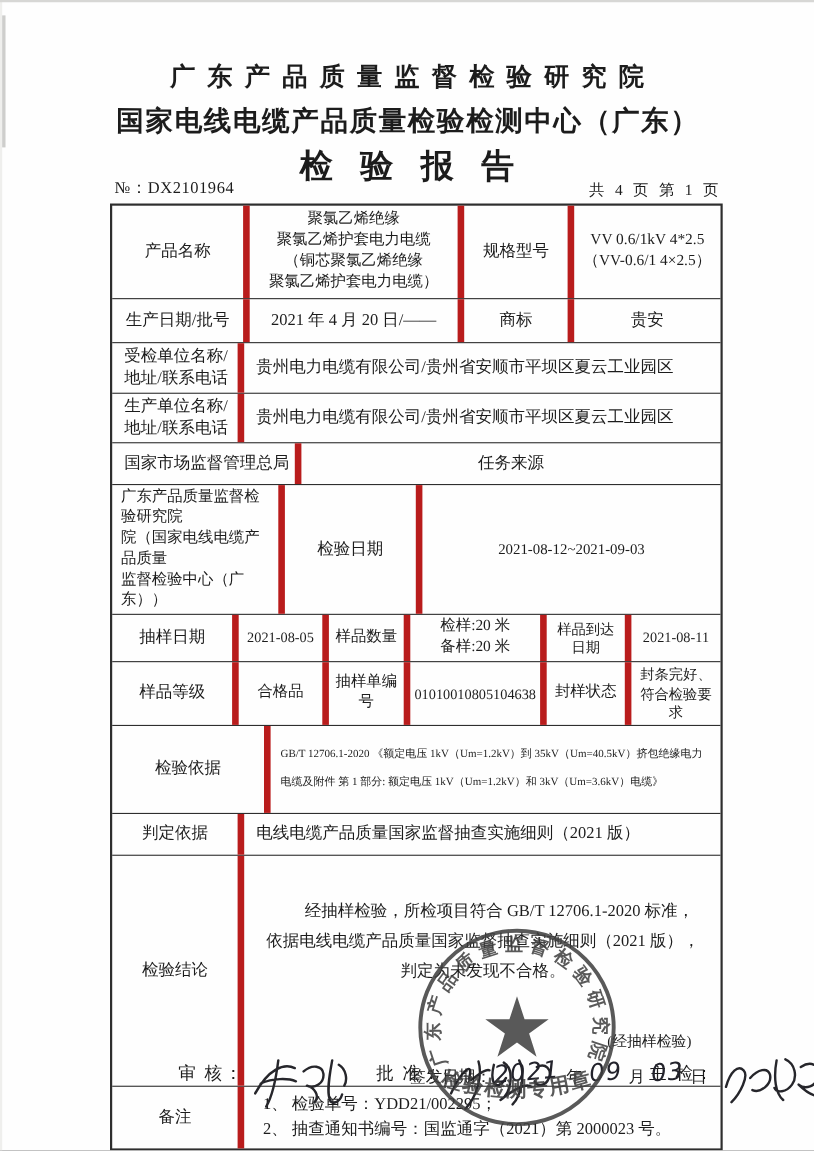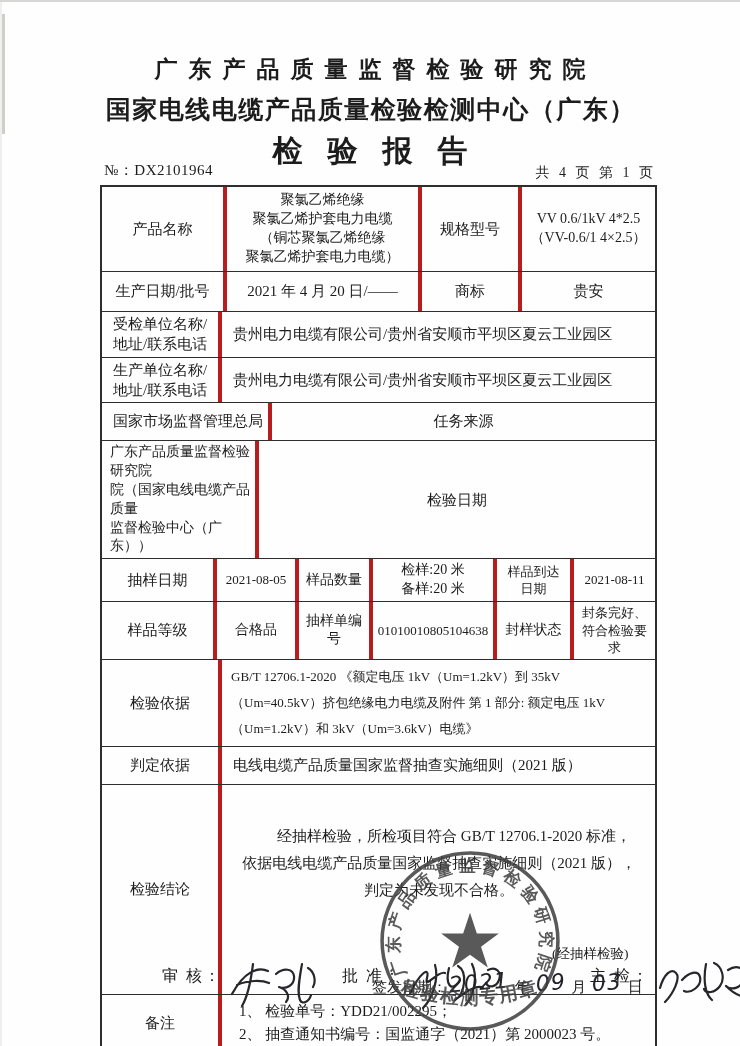--- a/index.html
+++ b/index.html
@@ -17,36 +17,36 @@
   .org2 { position:absolute; top:93px; left:0; width:100%; text-align:center;
           font-size:25px; font-weight:bold; letter-spacing:1.5px; text-indent:1.5px; }
   .title { position:absolute; top:131px; left:0; width:100%; text-align:center;
            font-size:30px; font-weight:bold; letter-spacing:25px; text-indent:25px; }
   .report-no { position:absolute; left:104px; top:161px; font-size:15px; letter-spacing:.5px; }
   .page-info { position:absolute; right:84px; top:164px; font-size:14px; letter-spacing:3px; }
 
   .t { position:absolute; left:100px; top:185px; width:557px; border:2px solid #2e2e2e; background:#fefefe; }
   .row { display:flex; border-bottom:1px solid #2e2e2e; align-items:stretch; }
   .row:last-child { border-bottom:none; }
-  .c { border-right:4px solid #b91c1c; display:flex; align-items:center; justify-content:center;
+  .c { border-right:6px solid #b91c1c; display:flex; align-items:center; justify-content:center;
        text-align:center; font-size:15px; padding:2px 5px; line-height:1.35; }
   .row .c:last-child { border-right:none; flex:1; }
   .pre { white-space:pre-line; }
   .leftal { justify-content:flex-start; text-align:left; }
   .pad { padding-left:11px; }
 
   .h85{min-height:85px} .h40{min-height:40px} .h42{min-height:42px} .h38{min-height:38px}
   .h58{min-height:58px} .h80{min-height:80px} .h210{min-height:210px} .h50{min-height:50px}
 
   .c1{width:125px} .c2{width:195px} .c3{width:100px}
   .s1{width:115px} .s2{width:157px} .s3{width:125px}
   .x1{width:115px} .x2{width:82px} .x3{width:74px} .x4{width:124px} .x5{width:77px}
   .fs13{font-size:13px} .fs135{font-size:13.5px} .fs14{font-size:14px}
 
-  .basis-val { font-size:13px; line-height:26px; padding:4px 9px; }
+  .basis-val { font-size:10px; line-height:26px; padding:4px 9px; }
   .concl-cell { position:relative; align-items:flex-start; justify-content:flex-start; overflow:visible; }
   .concl-text { margin-top:36px; padding:0 12px 0 13px; text-indent:2em; text-align:center;
                 font-size:15px; line-height:27px; }
   .seal { position:absolute; left:152px; top:60px; width:192px; height:192px; opacity:.86; z-index:3; pointer-events:none; }
   .seal-note { position:absolute; left:330px; top:160px; font-size:13.5px; z-index:2; white-space:nowrap; }
   .sign-date { position:absolute; left:150px; top:185px; font-size:15px; z-index:2; white-space:nowrap; }
   .hw { display:inline-block; font-family:"DejaVu Sans",sans-serif; font-size:22px; color:#22222b;
         transform:rotate(-5deg) translateY(-2px); font-style:italic; letter-spacing:1px; margin:0 2px; }
   .remark-lines { padding:3px 10px 3px 12px; text-align:left; font-size:15px; line-height:23px; }
 
@@ -103,20 +103,21 @@
     <div class="row h38">
       <div class="c leftal pad">国家市场监督管理总局</div>
       <div class="c" style="width:120px">任务来源</div>
     </div>
 
     <div class="row h58">
       <div class="c s2 pre leftal fs14" style="padding-left:8px">广东产品质量监督检验研究院
 院（国家电线电缆产品质量
 监督检验中心（广东））</div>
       <div class="c s3">检验日期</div>
+      <div class="c fs135">2021-08-12~2021-09-03</div>
     </div>
 
     <div class="row h42">
       <div class="c x1">抽样日期</div>
       <div class="c x2 fs13">2021-08-05</div>
       <div class="c x3 fs14">样品数量</div>
       <div class="c x4 pre fs14">检样:20 米
 备样:20 米</div>
       <div class="c x5 fs13">样品到达日期</div>
       <div class="c fs13">2021-08-11</div>
@@ -126,21 +127,21 @@
       <div class="c x1">样品等级</div>
       <div class="c x2 fs14">合格品</div>
       <div class="c x3 fs14">抽样单编号</div>
       <div class="c x4 fs13">01010010805104638</div>
       <div class="c x5 fs14">封样状态</div>
       <div class="c pre fs13">封条完好、
 符合检验要求</div>
     </div>
 
     <div class="row h80">
-      <div class="c" style="width:120px">检验依据</div>
+      <div class="c" style="width:144px">检验依据</div>
       <div class="c leftal basis-val">GB/T 12706.1-2020 《额定电压 1kV（Um=1.2kV）到 35kV（Um=40.5kV）挤包绝缘电力电缆及附件 第 1 部分: 额定电压 1kV（Um=1.2kV）和 3kV（Um=3.6kV）电缆》</div>
     </div>
 
     <div class="row h38">
       <div class="c" style="width:120px">判定依据</div>
       <div class="c leftal pad">电线电缆产品质量国家监督抽查实施细则（2021 版）</div>
     </div>
 
     <div class="row h210">
       <div class="c" style="width:120px">检验结论</div>

